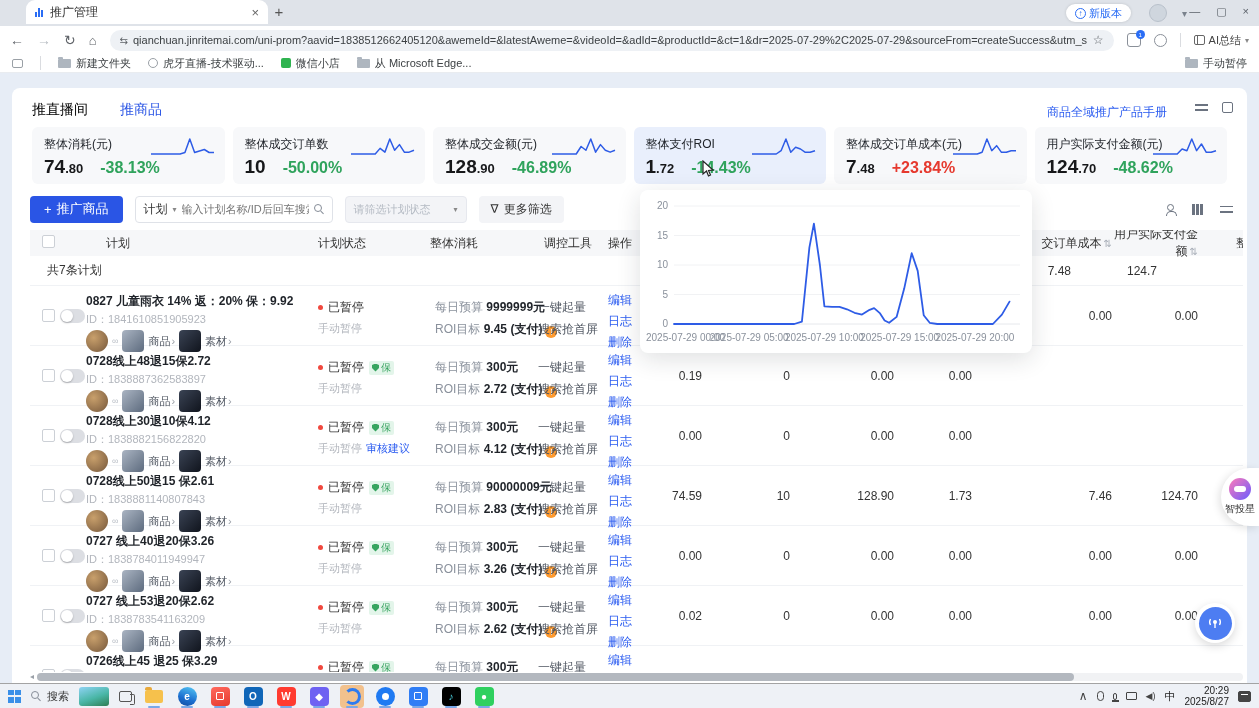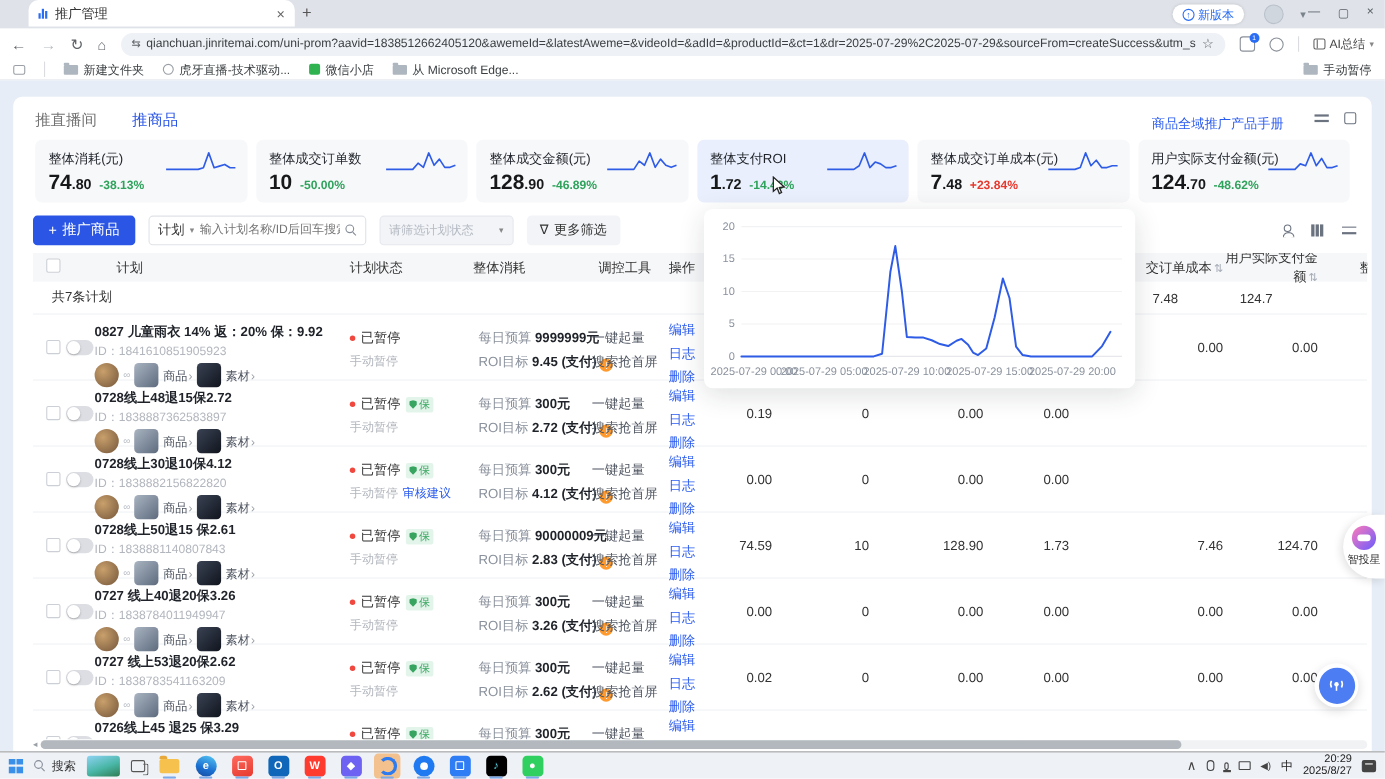--- a/index.html
+++ b/index.html
@@ -40,37 +40,37 @@
 .ic-folder::before{content:"";position:absolute;top:-2px;left:0;width:5px;height:2px;background:#aeb6bf;border-radius:1px 1px 0 0}
 .bk{display:flex;align-items:center;gap:5px;white-space:nowrap}
 .ic-site{width:10px;height:10px;border:1.4px solid #9aa0a6;border-radius:50%}
 .ic-green{width:10px;height:10px;background:#2fb350;border-radius:2px}
 .ic-dev{width:11px;height:9px;border:1.2px solid #9aa0a6;border-radius:2px}
 .bk-right{margin-left:auto}
 
 .pagebg{position:absolute;top:73px;left:0;width:1259px;height:610px;background:#e7edf6}
 .panel{position:absolute;left:12px;right:12px;top:15px;bottom:0;background:#fff;border-radius:8px 8px 0 0;overflow:hidden}
 .ptabs{position:absolute;top:13px;left:20px;display:flex;gap:32px;font-size:14px}
-.ptab{color:#737373}
+.ptab{color:#000000}
 .ptab.on{color:#2a55e5;font-weight:normal}
 .manual{position:absolute;top:16px;right:80px;color:#2a5bf0;font-size:12px}
 .hicons{position:absolute;top:14px;right:14px;display:flex;gap:14px;align-items:center}
 .ic-sliders{width:13px;height:11px;position:relative}
 .ic-sliders::before,.ic-sliders::after{content:"";position:absolute;left:0;right:0;height:1.6px;background:#6b7380}
 .ic-sliders::before{top:2px}.ic-sliders::after{bottom:2px}
 .ic-fs{width:11px;height:11px;border:1.6px solid #6b7380;border-radius:2px}
 
 .cards{position:absolute;top:39px;left:20px;right:20px;display:flex;gap:8px}
 .card{flex:1;height:57px;background:#f7f8fa;border-radius:6px;position:relative;padding:9px 12px}
 .card.hov{background:#e9effc}
 .ctitle{font-size:12px;color:#1f2329;white-space:nowrap}
 .spark{position:absolute;right:9px;top:9px}
 .cval{position:absolute;left:12px;bottom:6px;font-size:19px;font-weight:bold;color:#17181a;display:flex;align-items:baseline}
 .cdec{font-size:13px}
-.cdelta{font-size:11px;font-weight:bold;margin-left:7px}
+.cdelta{font-size:16px;font-weight:bold;margin-left:17px}
 .d-down{color:#2fa35c}.d-up{color:#e6392e}
 
 .tbar{position:absolute;top:107px;left:18px;right:14px;height:28px;display:flex;gap:12px;align-items:center}
 .btn-blue{height:27px;padding:0 14px;background:#2a55e5;color:#fff;border-radius:4px;display:flex;align-items:center;gap:5px;font-size:13px}
 .compound{width:198px;height:27px;border:1px solid #dfe2e8;border-radius:4px;display:flex;align-items:center;gap:5px;padding:0 8px;font-size:12px}
 .compound .sel{color:#333}
 .ph{color:#b8bdc6;flex:1;white-space:nowrap;overflow:hidden;border:none;outline:none;background:transparent;font-size:11px;font-family:inherit;min-width:0}
 .ic-mag{width:10px;height:10px;position:relative;flex:none}
 .ic-mag::before{content:"";position:absolute;width:6px;height:6px;border:1.4px solid #868d98;border-radius:50%;left:0;top:0}
 .ic-mag::after{content:"";position:absolute;width:4px;height:1.4px;background:#868d98;transform:rotate(45deg);left:6px;top:7.5px}

